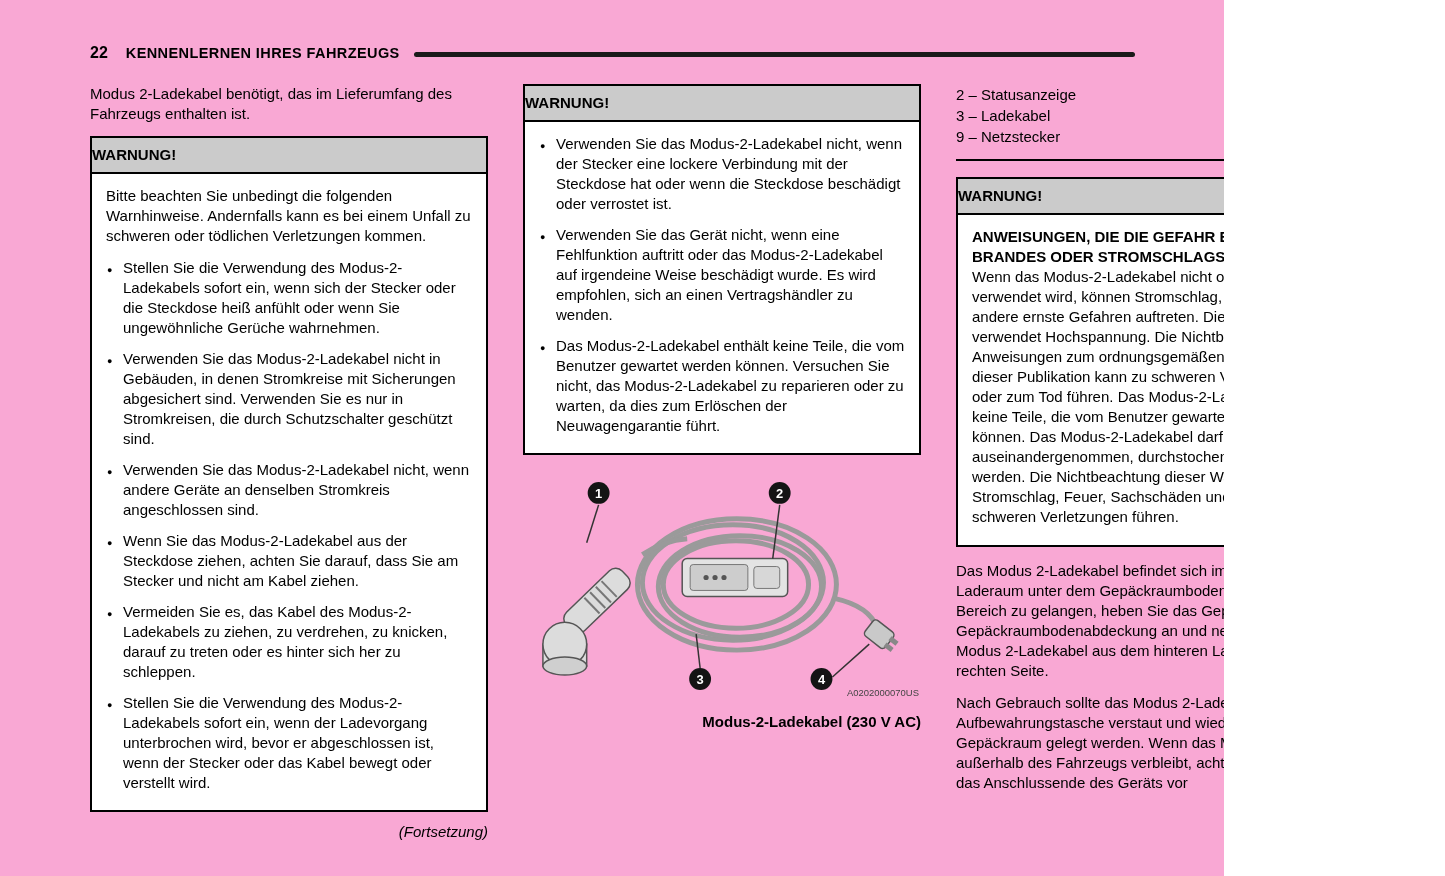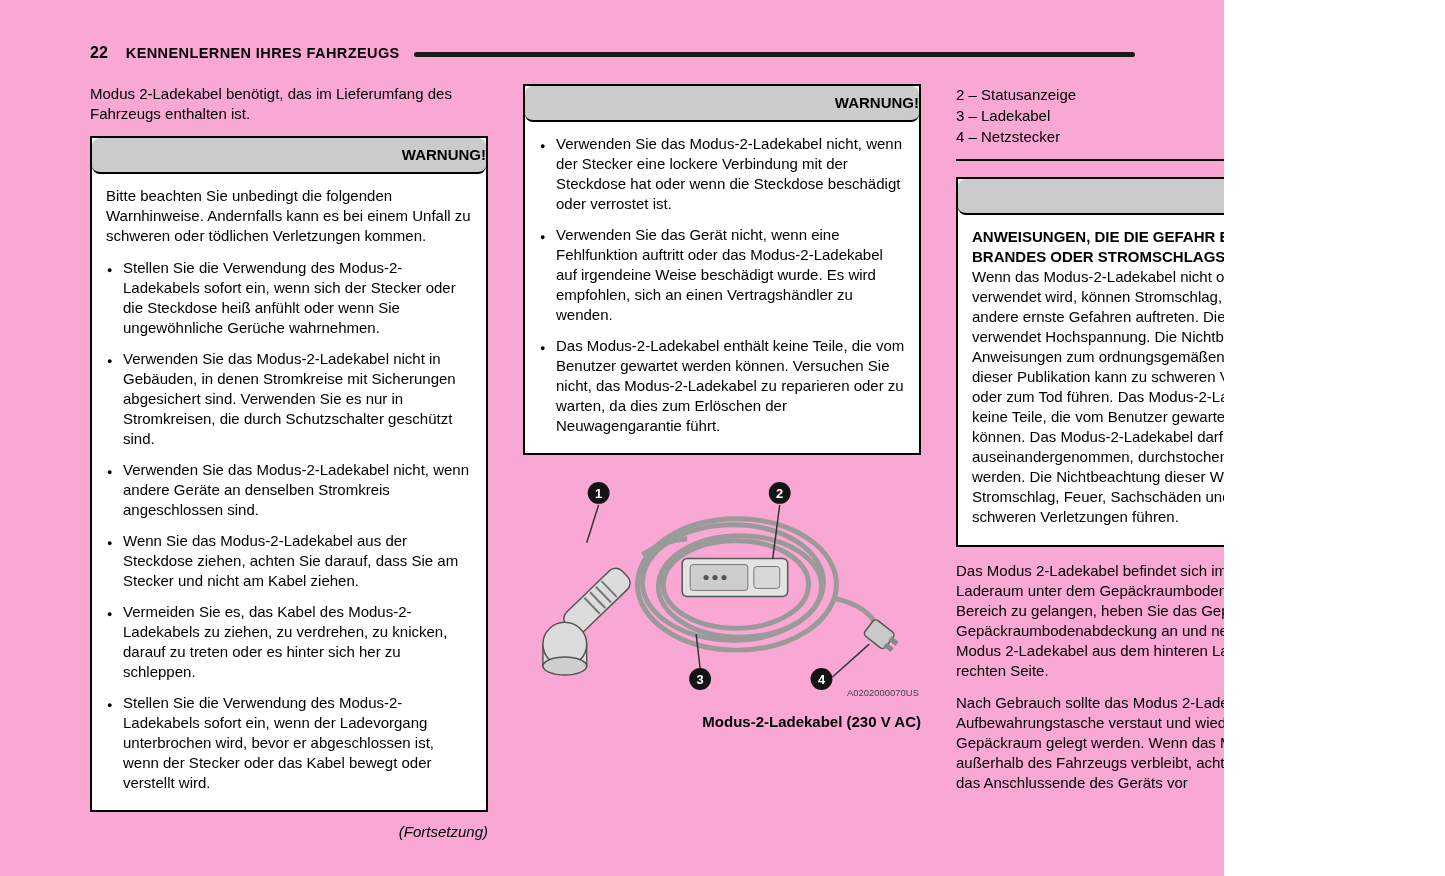--- a/index.html
+++ b/index.html
@@ -14,22 +14,22 @@
   .header-rule { flex:1; height:5px; background:#1a1a1a; border-radius:3px; margin-left:14px; margin-top:2px; }
 
   
   .content { display:flex; gap:35px; padding:22px 89px 0 90px; }
   .col { flex:0 0 398px; width:398px; font-size:15px; line-height:20px; }
 
   p { margin:0 0 12px 0; }
 
   
   .warnbox { border:2px solid #000; margin-bottom:10px; background:#fff; }
-  .warnbox-header { background:#cbcbcb; border-bottom:2px solid #000; text-align:right;
-                    font-weight:bold; font-size:15px; padding:7px 0;border-radius:8px; }
+  .warnbox-header { background:#cbcbcb; border-bottom:2px solid #000; text-align:left;
+                    font-weight:bold; font-size:15px; padding:7px 0; }
   .warnbox-body { padding:12px 12px 6px 14px; }
 
   ul.bullets { list-style:none; }
   ul.bullets li { position:relative; padding-left:17px; margin-bottom:11px; }
   ul.bullets li::before { content:"●"; position:absolute; left:1px; top:2px; font-size:9px; }
 
   .continuation { font-style:italic; text-align:right; font-size:15px; margin-top:4px; }
 
   
   .figure-wrap { margin-top:22px; }
@@ -158,21 +158,21 @@
           <text x="398" y="220" text-anchor="end" font-size="9.5" fill="#444" font-family="Liberation Sans, sans-serif">A0202000070US</text>
         </svg>
         <div class="figure-caption">Modus-2-Ladekabel (230 V AC)</div>
       </div>
     </div>
 
     <div class="col">
       <div class="legend">
         <div class="legend-item">2 – Statusanzeige</div>
         <div class="legend-item">3 – Ladekabel</div>
-        <div class="legend-item">4 – Netzstecker</div>
+        <div class="legend-item">9 – Netzstecker</div>
       </div>
 
       <div class="warnbox">
         <div class="warnbox-header">WARNUNG!</div>
         <div class="warnbox-body">
           <p><span class="bold-lead">ANWEISUNGEN, DIE DIE GEFAHR EINES BRANDES ODER STROMSCHLAGS BETREFFEN:</span> <span>Wenn das Modus-2-Ladekabel nicht ordnungsgemäß verwendet wird, können Stromschlag, Feuer und andere ernste Gefahren auftreten. Dieses Fahrzeug verwendet Hochspannung. Die Nichtbeachtung der Anweisungen zum ordnungsgemäßen Aufladen in dieser Publikation kann zu schweren Verletzungen oder zum Tod führen. Das Modus-2-Ladekabel enthält keine Teile, die vom Benutzer gewartet werden können. Das Modus-2-Ladekabel darf nicht geöffnet, auseinandergenommen, durchstochen oder manipuliert werden. Die Nichtbeachtung dieser Warnung kann zu Stromschlag, Feuer, Sachschäden und Tod oder schweren Verletzungen führen.</span></p>
         </div>
       </div>
 
       <p class="right-text">Das Modus 2-Ladekabel befindet sich im hinteren Laderaum unter dem Gepäckraumboden. Um an diesen Bereich zu gelangen, heben Sie das Gepäckband der Gepäckraumbodenabdeckung an und nehmen Sie das Modus 2-Ladekabel aus dem hinteren Laderaum auf der rechten Seite.</p>

